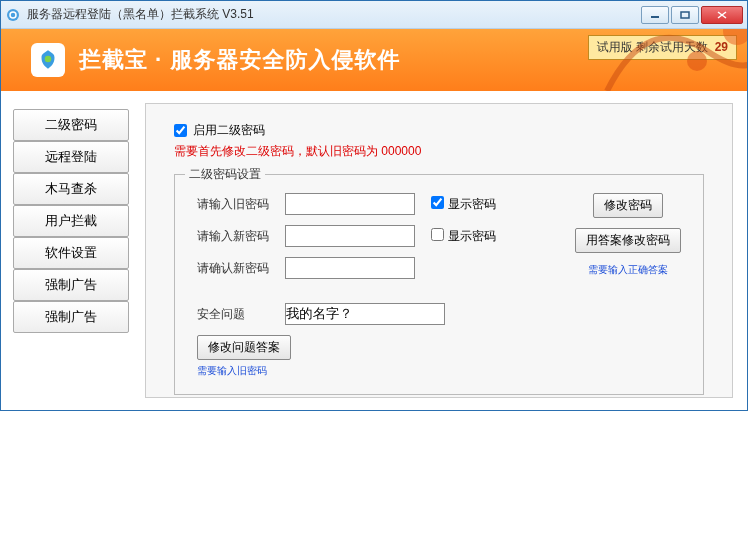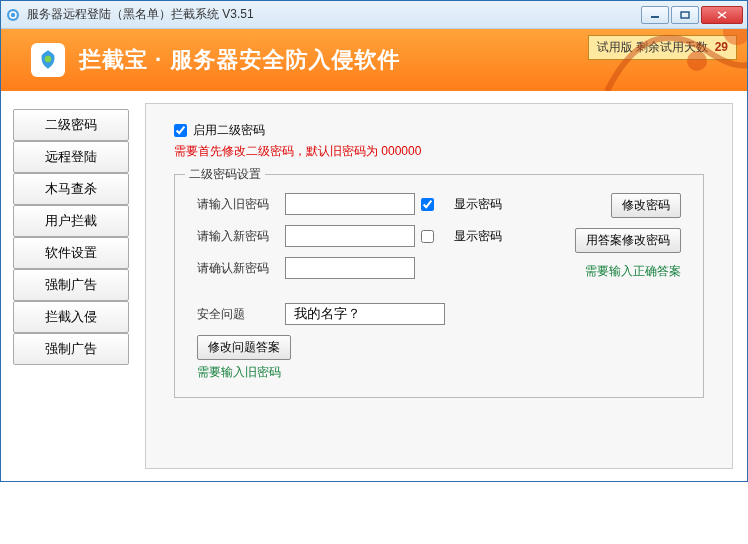--- a/index.html
+++ b/index.html
@@ -1,17 +1,17 @@
 <!DOCTYPE html>
 <html><head>
 <meta charset="utf-8">
 <style>
 * { box-sizing: border-box; margin: 0; padding: 0; }
 body { font-family: "Microsoft YaHei", SimSun, sans-serif; font-size: 12px; background: #fff; }
-.window { width: 748px; height: 482px; border: 1px solid #2a6fb0; position: relative; background: #fff; }
+.window { width: 748px; height: 411px; border: 1px solid #2a6fb0; position: relative; background: #fff; }
 .titlebar { height: 28px; background: linear-gradient(#eaf3fb, #d7e8f7); display: flex; align-items: center; padding: 0 4px; border-bottom: 1px solid #b8d0e6; }
 .titlebar .icon { width: 16px; height: 16px; margin-right: 6px; }
 .titlebar .title { flex: 1; color: #333; font-size: 12px; }
 .winbtn { width: 28px; height: 18px; margin-left: 2px; border: 1px solid #7a9fc0; border-radius: 2px; display: flex; align-items: center; justify-content: center; font-size: 10px; background: linear-gradient(#f5faff,#d8e8f5); color:#2a5a85; cursor:pointer; }
 .winbtn.close { background: linear-gradient(#f07a7a,#d93636); color:#fff; border-color:#b02a2a; width:42px; }
 .banner { height: 62px; background: linear-gradient(#ffa33a, #ff7e1a); position: relative; display: flex; align-items: center; padding-left: 30px; overflow:hidden; }
 .banner-logo { width: 34px; height: 34px; background: #fff; border-radius: 6px; display:flex; align-items:center; justify-content:center; margin-right: 14px; }
 .banner-title { color: #fff; font-size: 22px; font-weight: bold; letter-spacing: 1px; }
 .trial-badge { position: absolute; top: 6px; right: 10px; background: #ffe9a0; border: 1px solid #c08a20; padding: 3px 8px; font-size: 12px; color: #333; }
 .trial-badge .days { color: #b03010; font-weight: bold; }
@@ -19,25 +19,25 @@
 .sidebar { width: 140px; padding: 18px 12px; display: flex; flex-direction: column; }
 .nav-btn { height: 32px; border: 1px solid #aaa; background: linear-gradient(#fff,#eee); border-radius: 2px; display:flex; align-items:center; justify-content:center; font-size:13px; cursor:pointer; }
 .main { flex: 1; padding: 12px 14px 12px 4px; }
 .panel { width: 100%; height: 100%; border: 1px solid #ccc; background: #f7f7f7; padding: 18px 28px; }
 .enable-row { display: flex; align-items: center; gap: 6px; margin-bottom: 4px; }
 .red-note { color: #d00; font-size: 12px; }
 .fieldset { border: 1px solid #bbb; margin-top: 14px; padding: 18px 22px 16px 22px; position: relative; }
 .fieldset-legend { position: absolute; top: -9px; left: 10px; background: #f7f7f7; padding: 0 4px; font-size: 12px; color:#333; }
 .form-row { display: flex; align-items: center; margin-bottom: 10px; }
 .form-row label.lbl { width: 88px; text-align: left; font-size: 12px; color:#333; }
-.form-row input[type=text], .form-row input[type=password] { width: 130px; height: 22px; border: 1px solid #888; padding: 0 8px; background:#fff; }
-.chk { display:flex; align-items:center; gap:20px; margin-left: 6px; font-size:12px; }
-.side-col { position:absolute; right: 22px; top: 18px; display:flex; flex-direction:column; gap:10px; align-items:flex-end; }
+.form-row input[type=text], .form-row input[type=password] { width: 130px; height: 22px; border: 1px solid #888; padding: 0 0; background:#fff; }
+.chk { display:flex; align-items:flex-start; gap:4px; margin-left: 16px; font-size:12px; }
+.side-col { position:absolute; right: 22px; top: 18px; display:flex; flex-direction:column; gap:10px; align-items:center; }
 .btn { border:1px solid #888; background:linear-gradient(#fdfdfd,#e5e5e5); padding: 3px 10px; border-radius:2px; font-size:12px; cursor:pointer; }
-.red-small { color:#15803d; font-size:12px; }
+.red-small { color:#1d4ed8; font-size:10px; }
 .sec-block { margin-top: 24px; }
 .sec-block .form-row input[type=text] { width: 160px; }
 .block-footer { margin-top: 6px; }
 .swirl { position:absolute; right:-20px; bottom:-20px; width:180px; height:120px; opacity:0.5; }
 </style>
 </head>
 <body>
 
 <div class="window">
   <div class="titlebar">
@@ -99,23 +99,20 @@
       <div class="nav-btn">
           <span>用户拦截</span>
         </div>
       <div class="nav-btn">
           <span>软件设置</span>
         </div>
       <div class="nav-btn">
           <span>强制广告</span>
         </div>
       <div class="nav-btn">
-          <span>拦截入侵</span>
-        </div>
-      <div class="nav-btn">
           <span>强制广告</span>
         </div>
     </div>
 
     <div class="main">
       <div class="panel">
         <div class="enable-row">
           <input type="checkbox" checked="" style="">
           <span>启用二级密码</span>
         </div>

